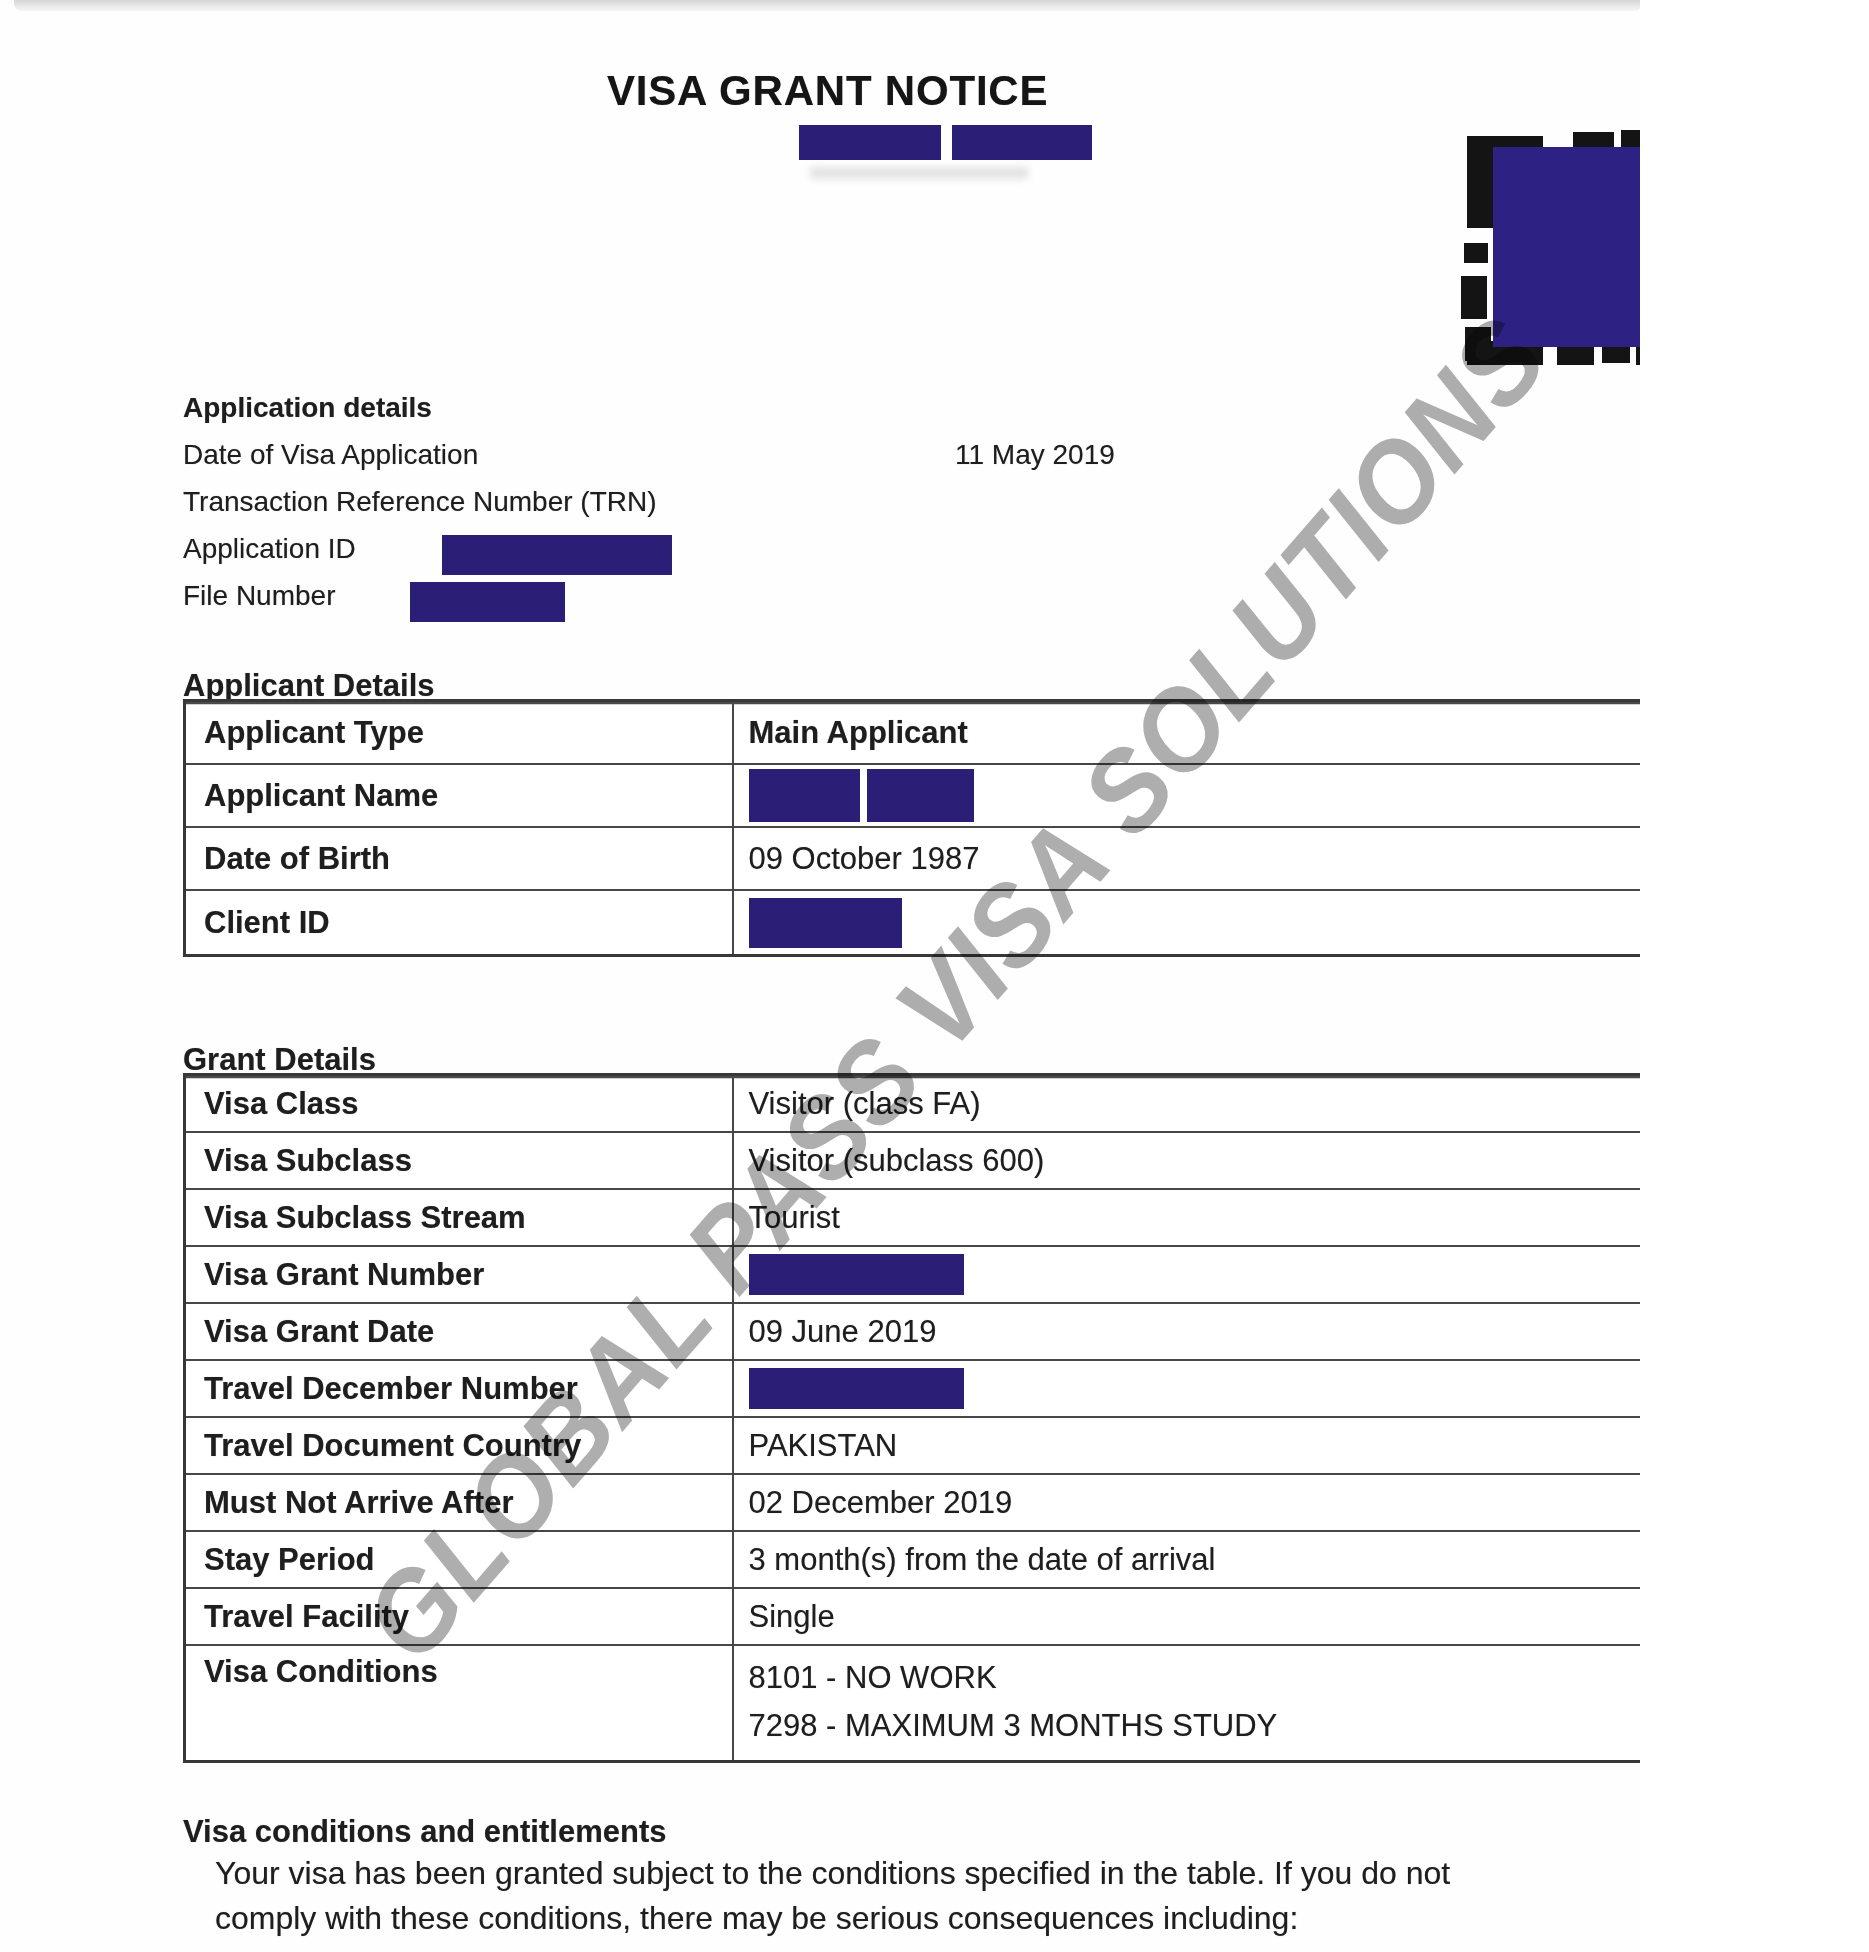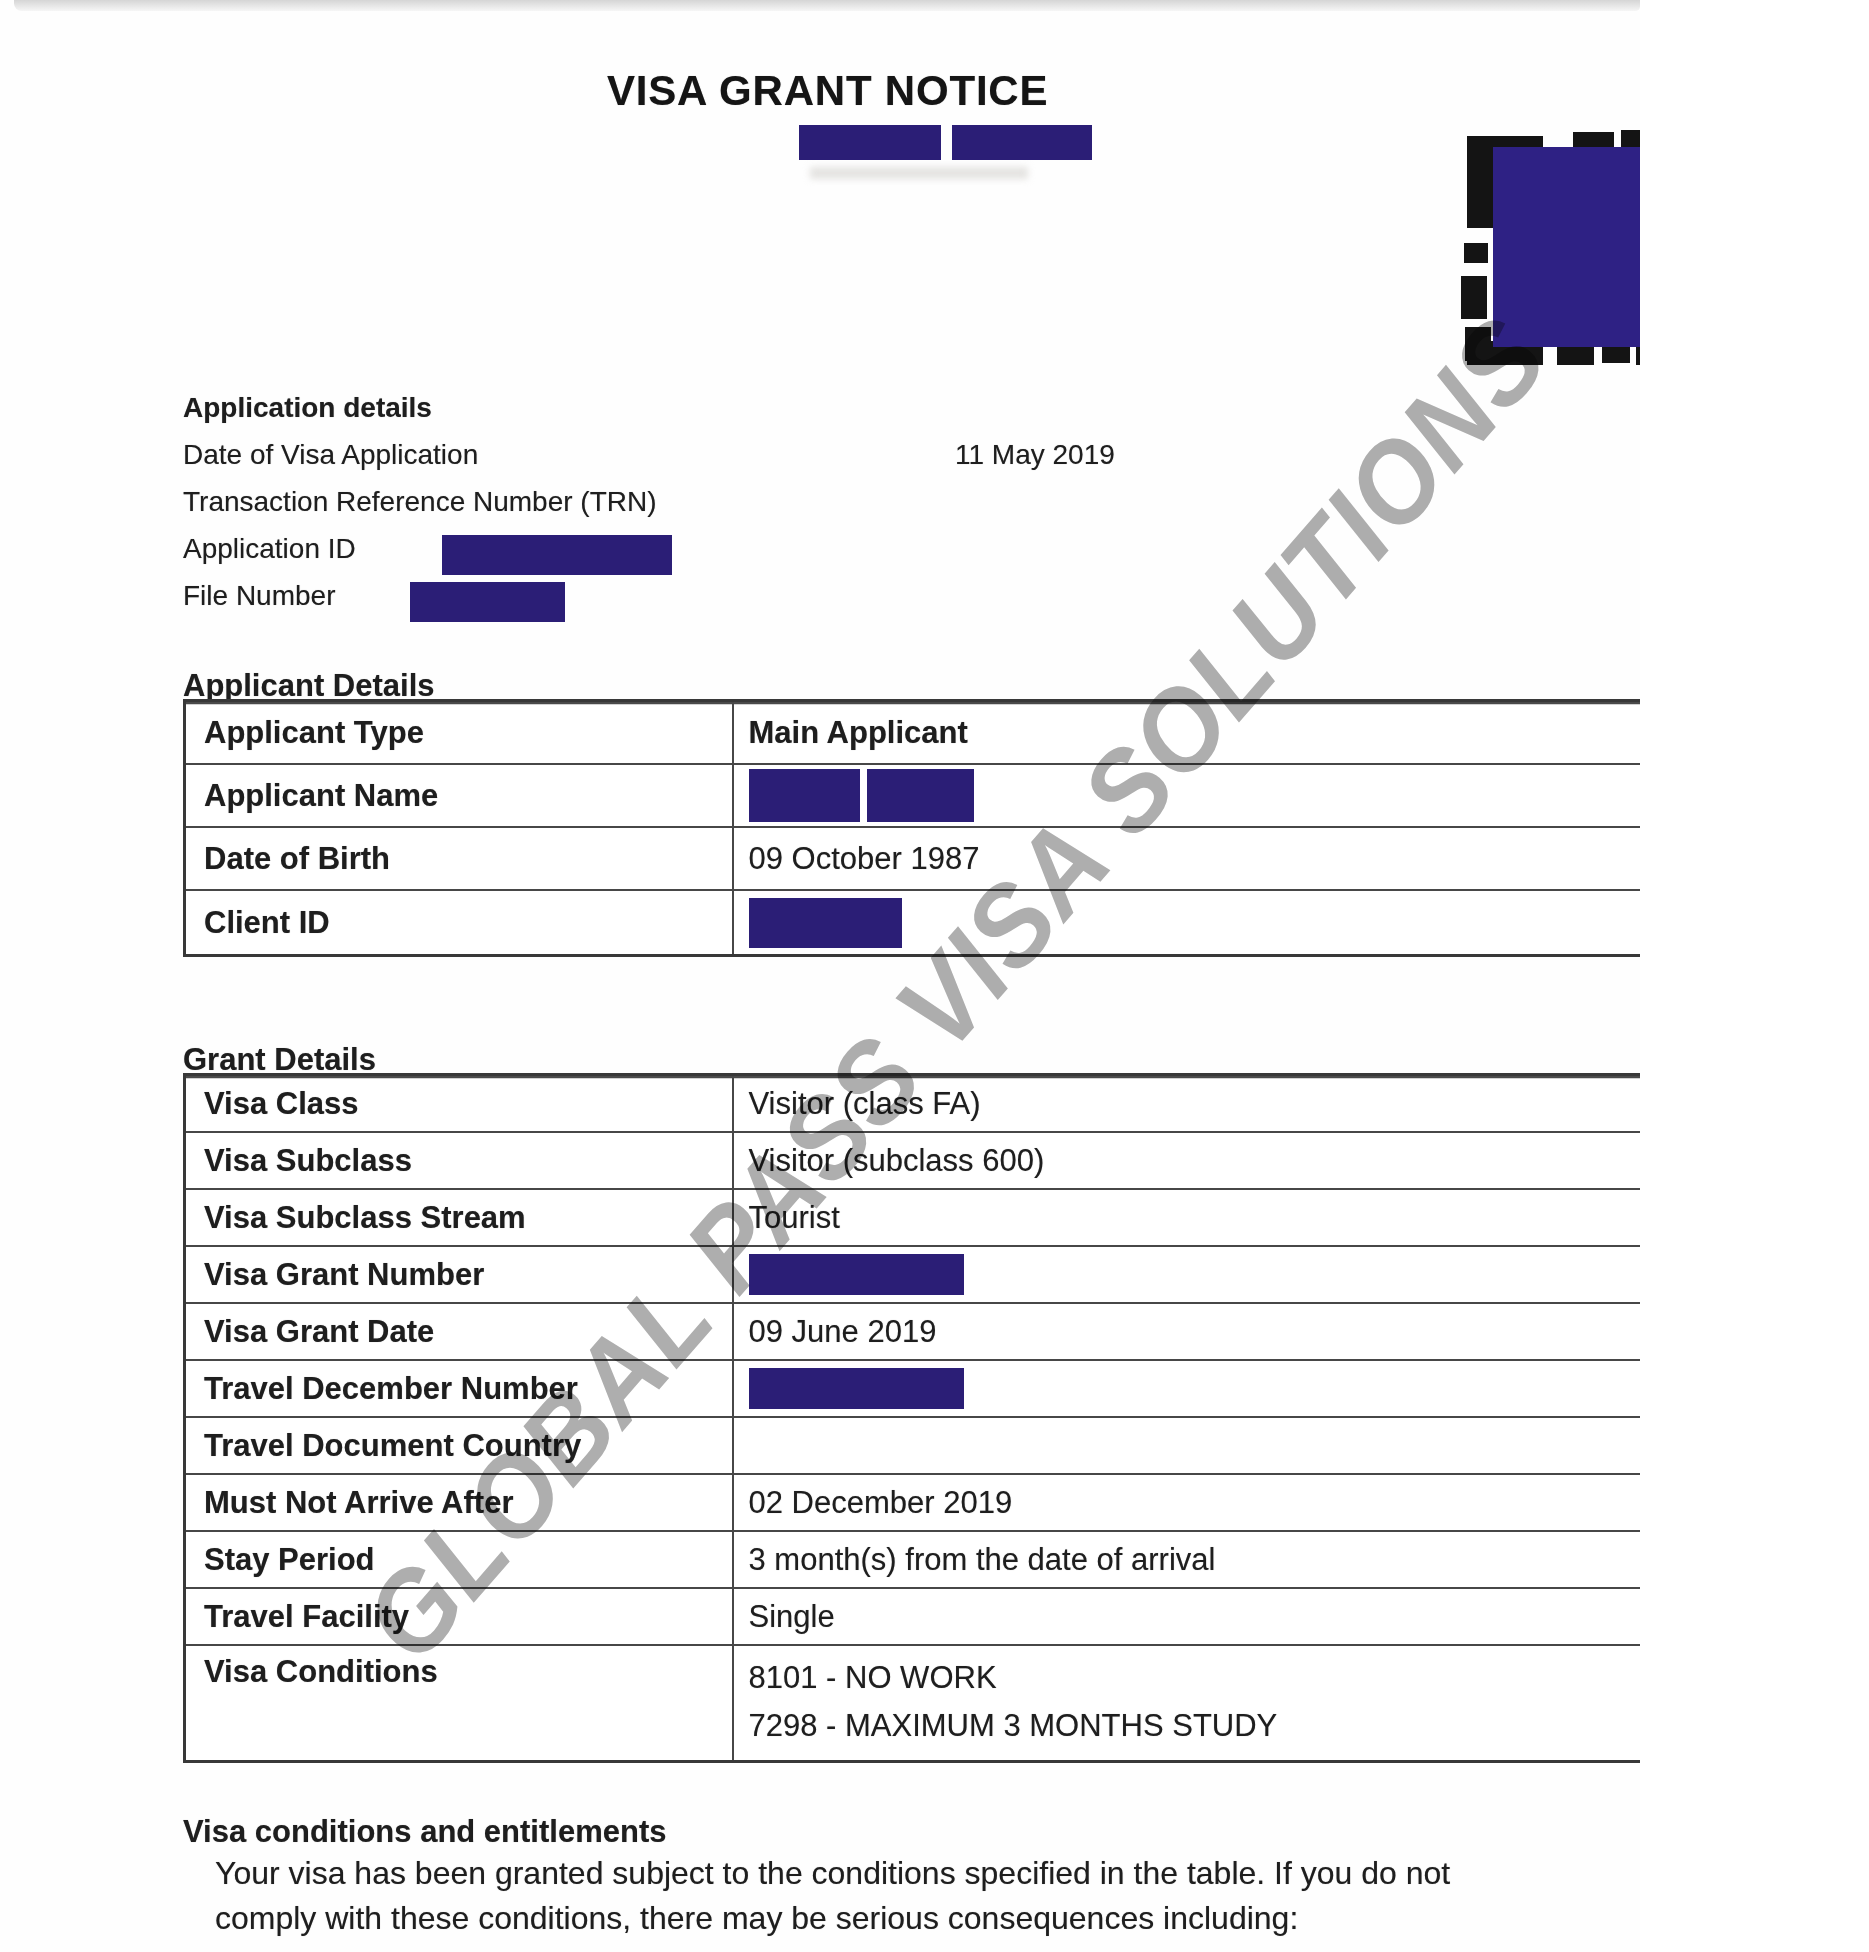--- a/index.html
+++ b/index.html
@@ -179,20 +179,21 @@
       <div class="c2 txt">09 June 2019</div>
     </div>
     <div class="trow h75">
       <div class="c1 txt">Travel December Number</div>
       <div class="c2">
         <span class="rb" style="width:215px;height:41px"></span>
       </div>
     </div>
     <div class="trow h75">
       <div class="c1 txt">Travel Document Country</div>
+      <div class="c2 txt">PAKISTAN</div>
     </div>
     <div class="trow h75">
       <div class="c1 txt">Must Not Arrive After</div>
       <div class="c2 txt">02 December 2019</div>
     </div>
     <div class="trow h75">
       <div class="c1 txt">Stay Period</div>
       <div class="c2 txt">3 month(s) from the date of arrival</div>
     </div>
     <div class="trow h75">

